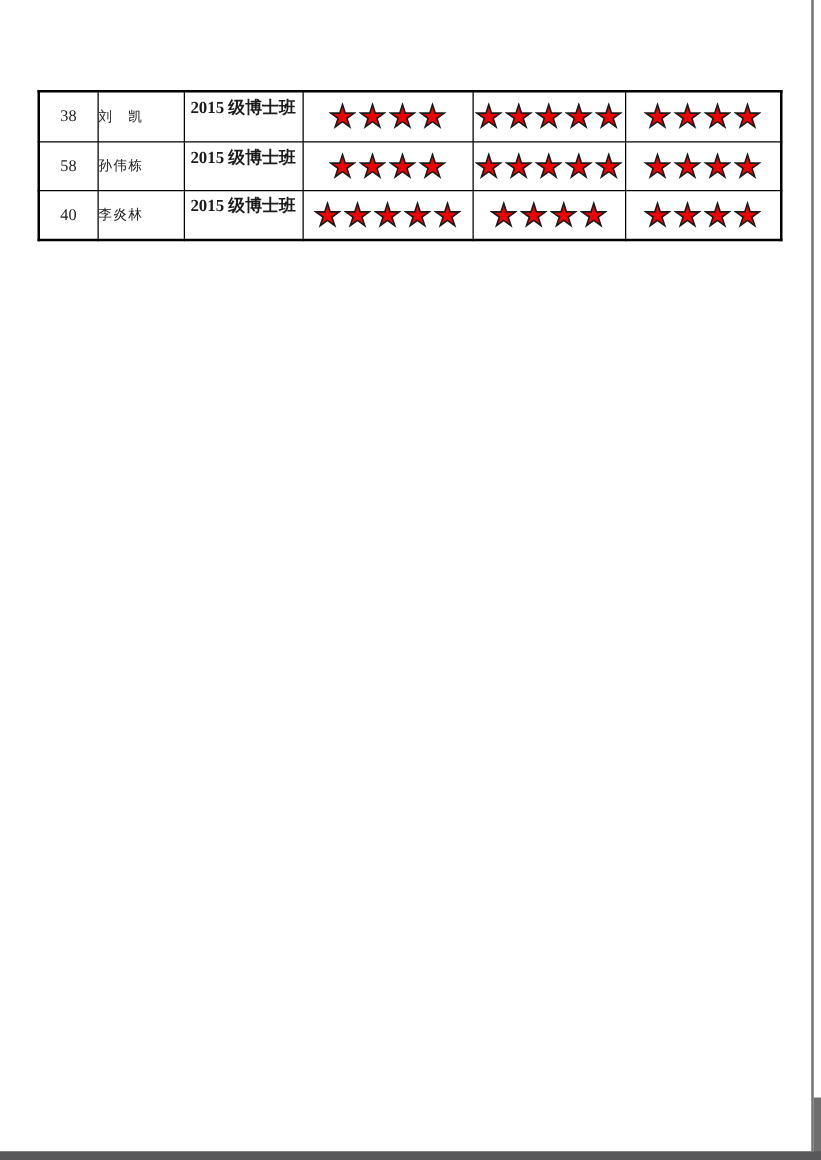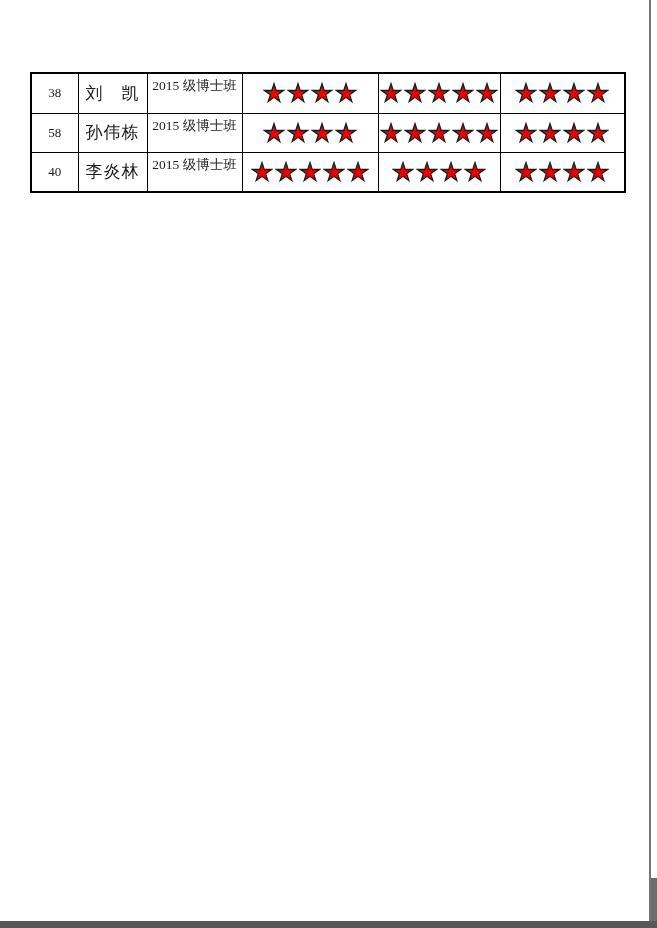--- a/index.html
+++ b/index.html
@@ -38,32 +38,32 @@
   tr.row-a { height: 40px; }
   tr.row-b { height: 39px; }
   tr.row-c { height: 40px; }
 
   td.c-no {
     font-size: 13px;
     text-align: center;
     vertical-align: middle;
   }
   td.c-name {
-    font-size: 17px;
-    text-align: center;
+    font-size: 11px;
     vertical-align: middle;
     letter-spacing: 1px;
     white-space: nowrap;
   }
   td.c-class {
     font-size: 13.5px;
     text-align: center;
     vertical-align: top;
     padding-top: 3px;
     white-space: nowrap;
+    font-weight: bold;
   }
   td.c-stars { vertical-align: middle; }
 
   .star-row {
     display: flex;
     justify-content: center;
     align-items: center;
     gap: 2px;
   }
   .star { width: 22px; height: 22px; display: block; }

